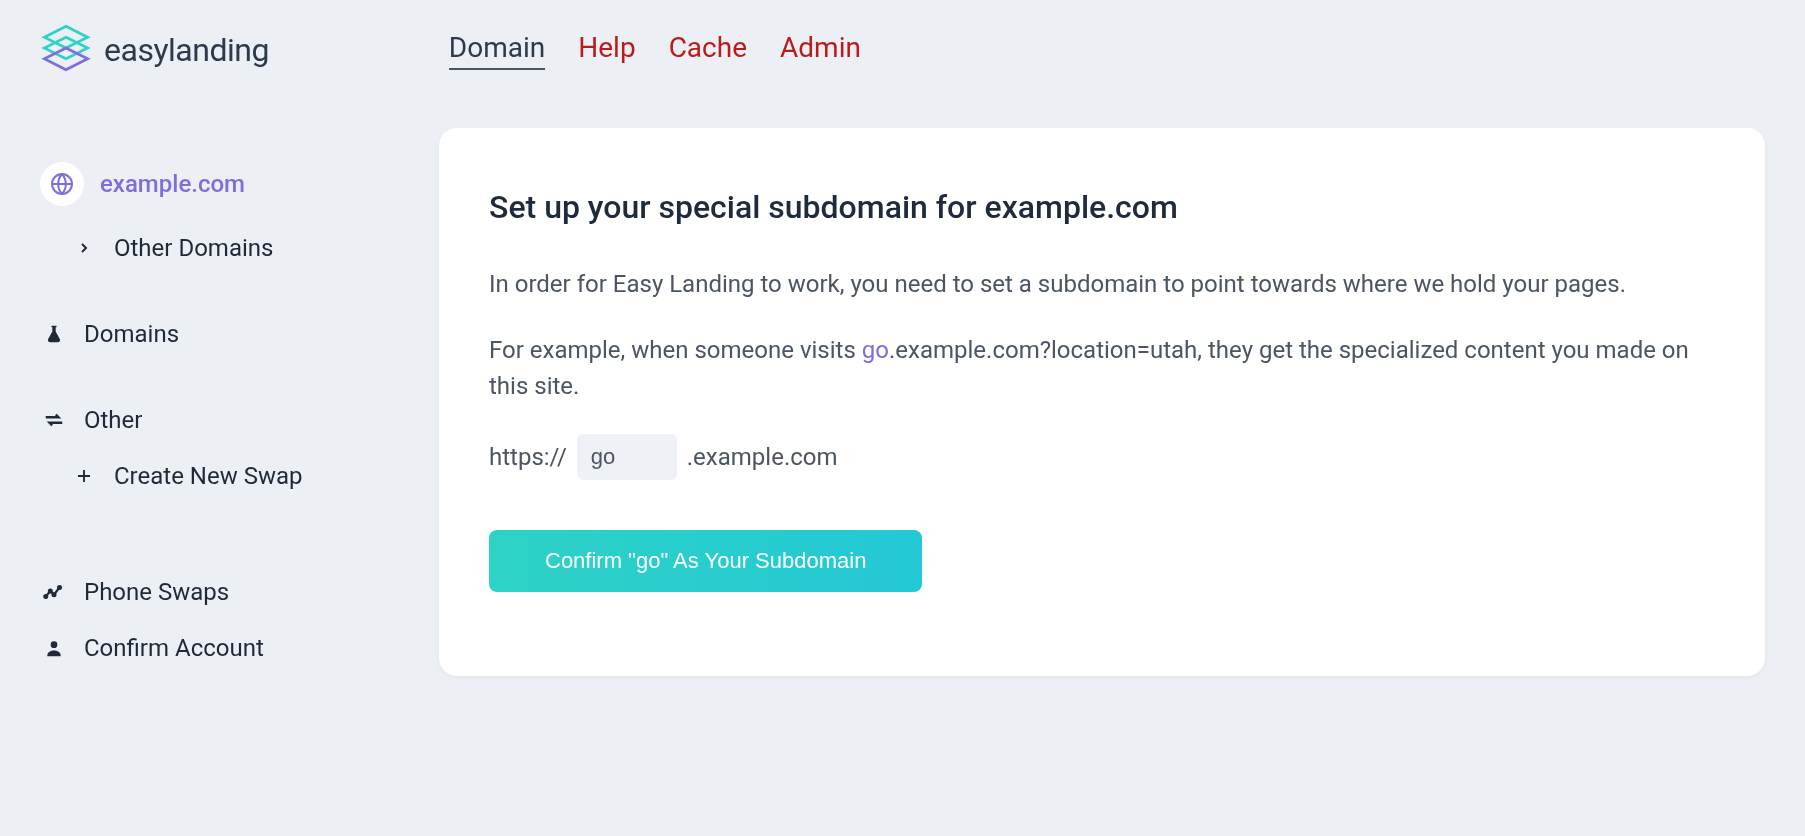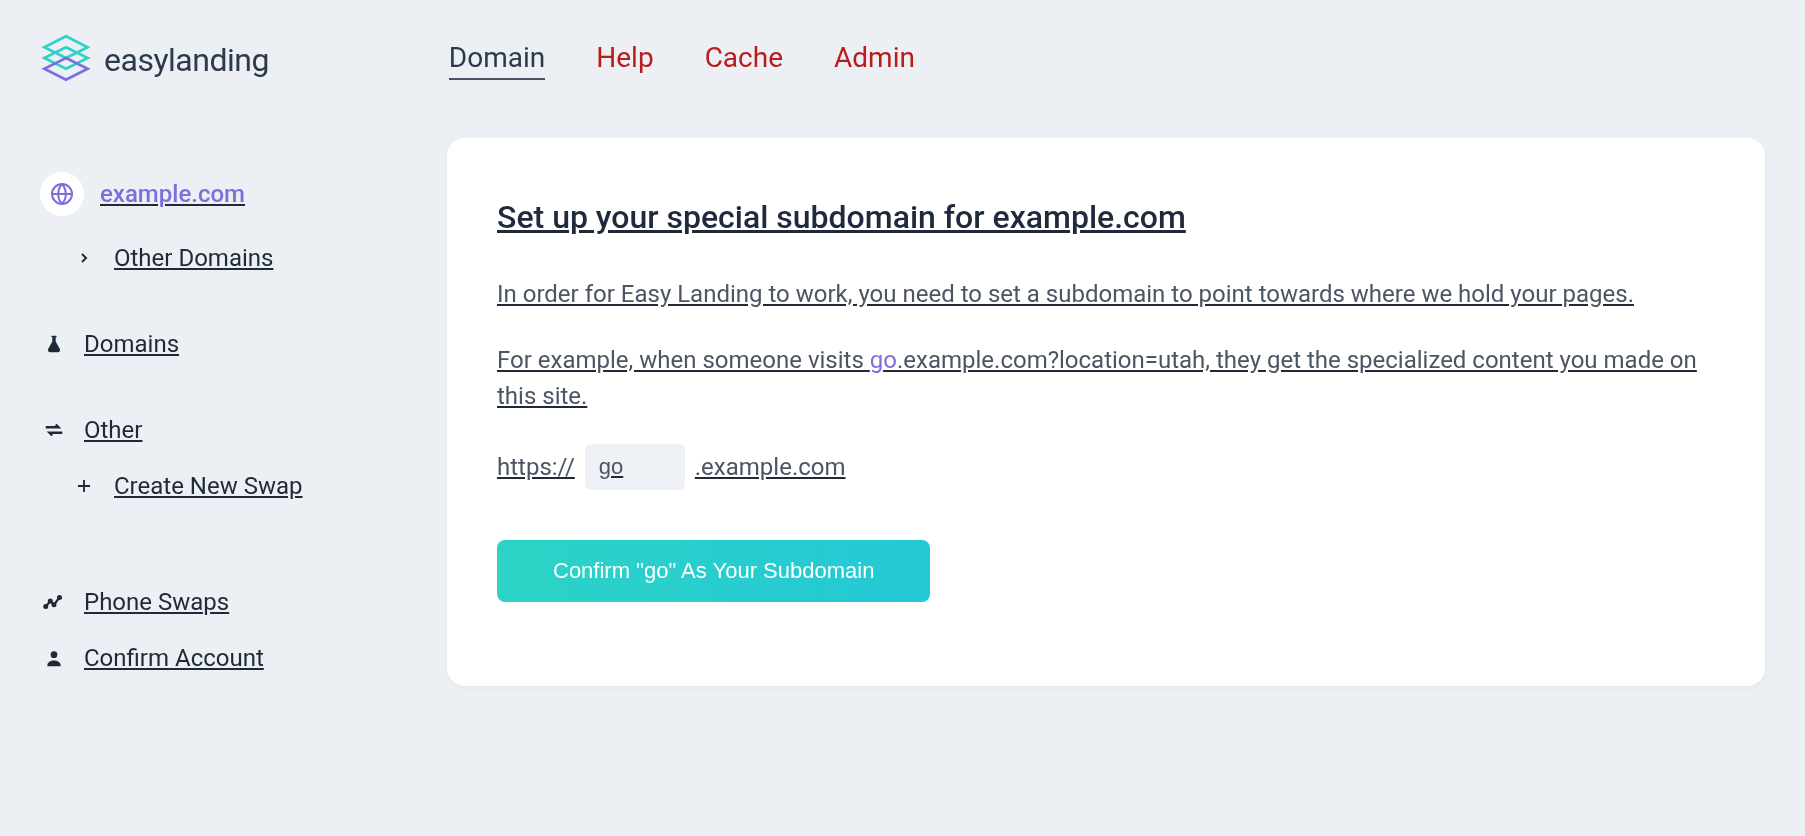--- a/index.html
+++ b/index.html
@@ -7,54 +7,53 @@
   font-family: -apple-system, BlinkMacSystemFont, "Segoe UI", Roboto, sans-serif;
   background: #ecf0f5;
   color: #1f2937;
   width: 1805px;
   height: 836px;
   overflow: hidden;
 }
 .header {
   display: flex;
   align-items: center;
-  padding: 32px 40px 10px 40px;
+  padding: 22px 40px 10px 40px;
   gap: 180px;
 }
 .logo-wrap {
   display: flex;
   align-items: center;
   gap: 12px;
 }
 .logo-wrap svg { width: 52px; height: 52px; }
 .logo-text {
   font-size: 32px;
   font-weight: 400;
   color: #2c3a4b;
   letter-spacing: -0.5px;
 }
 .top-nav {
   display: flex;
-  gap: 51px;
+  gap: 33px;
 }
 .top-nav-item {
   font-size: 28px;
   color: #b91c1c;
   cursor: pointer;
   padding-bottom: 4px;
 }
 .top-nav-item.active {
   color: #2c3a4b;
   border-bottom: 2px solid #4b5563;
 }
 .layout {
   display: flex;
   padding: 40px 40px 0 40px;
-  gap: 36px;
-  text-decoration: underline;
+  gap: 28px;
 }
 .sidebar {
   width: 360px;
   flex-shrink: 0;
   padding-top: 20px;
 }
 .side-item {
   display: flex;
   align-items: center;
   gap: 16px;

